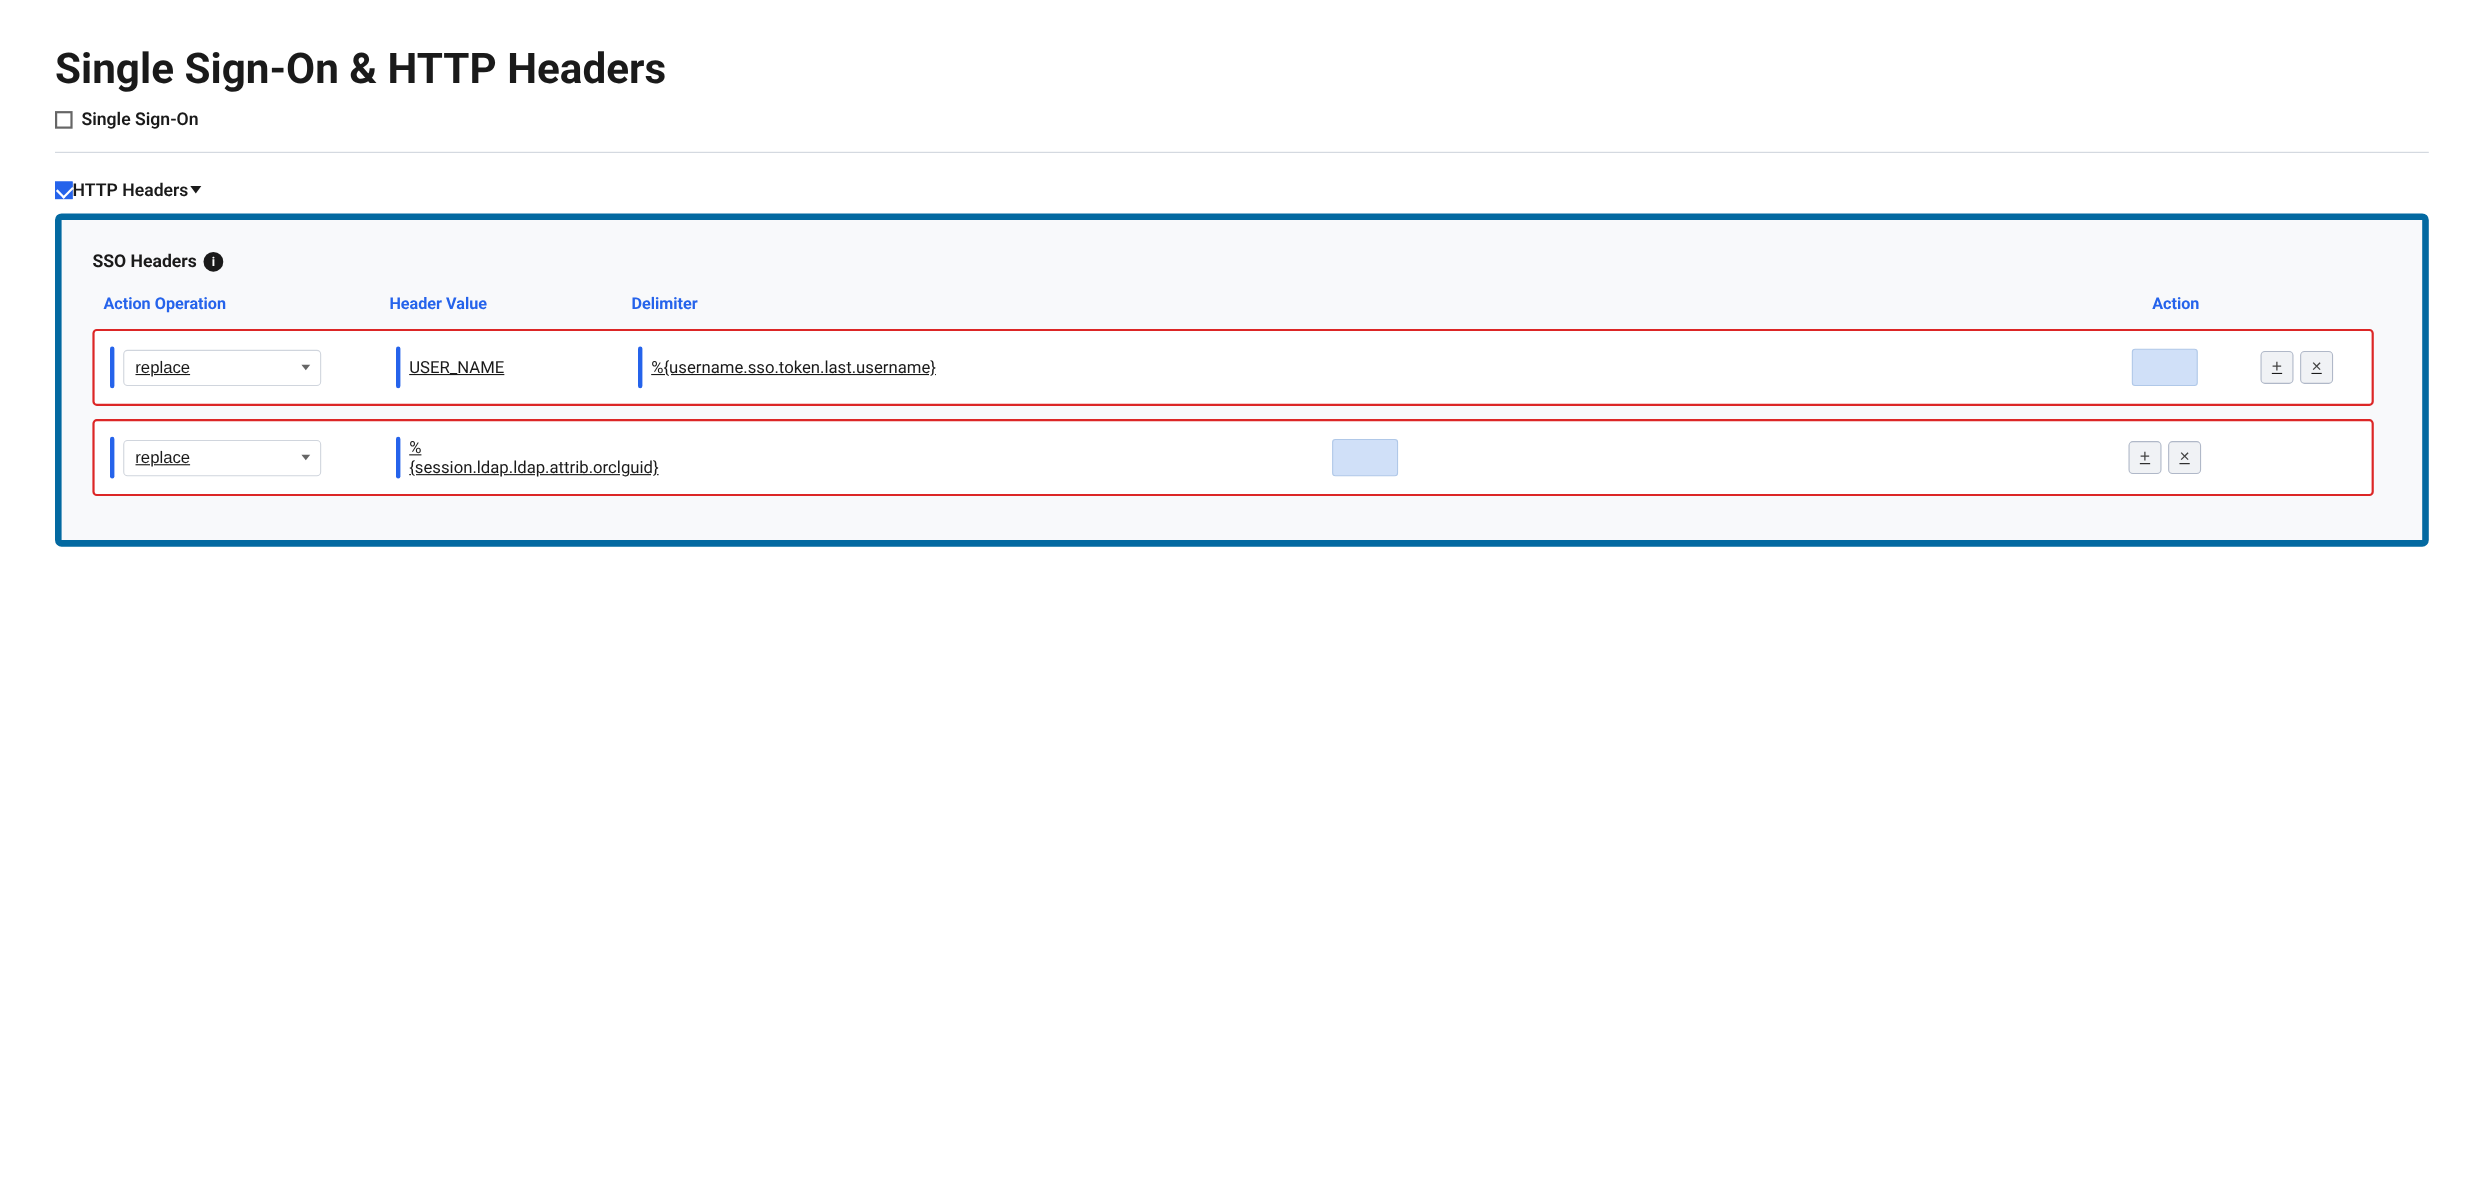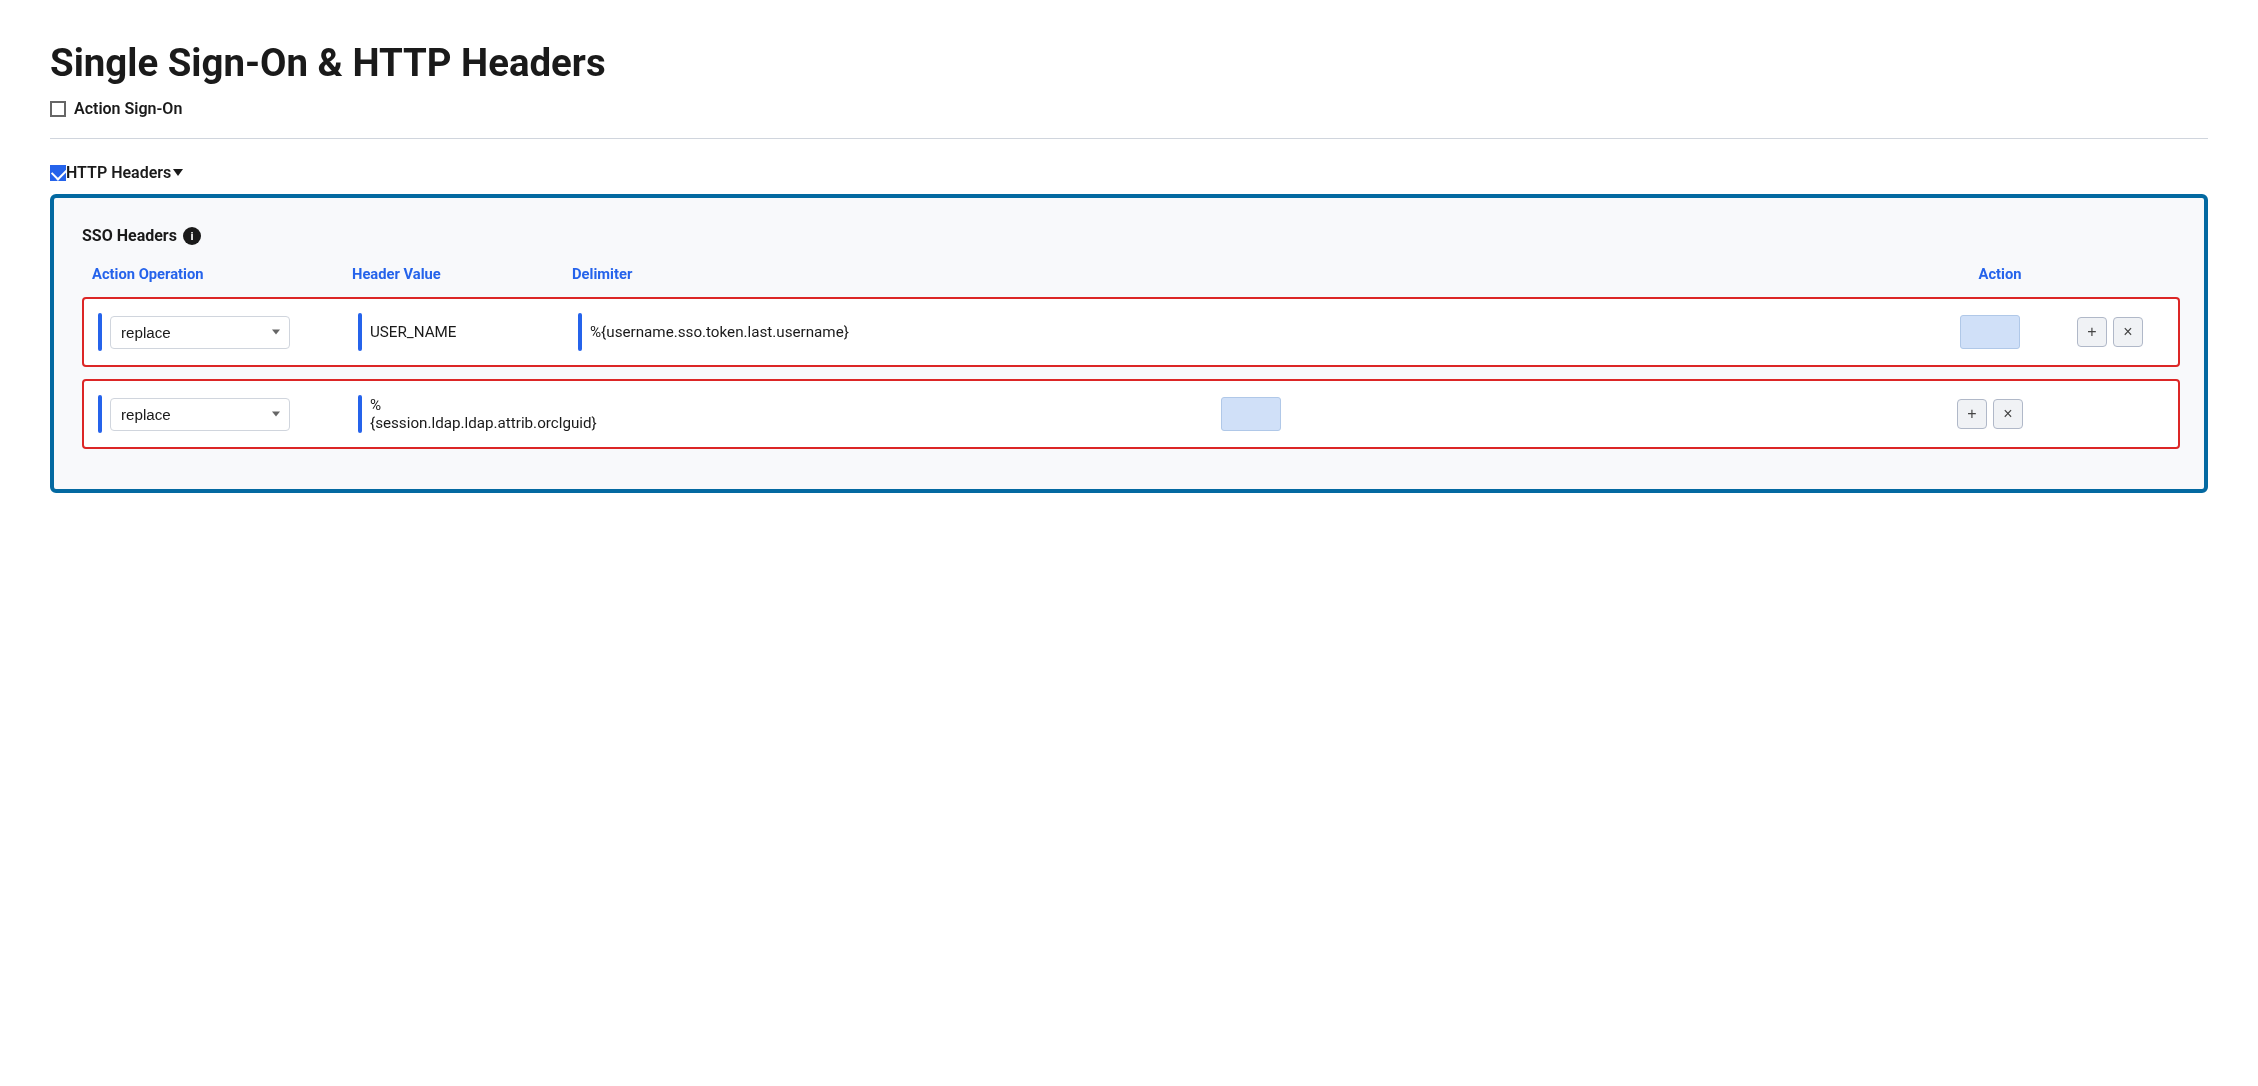--- a/index.html
+++ b/index.html
@@ -89,24 +89,24 @@
       display: inline-block;
       width: 0;
       height: 0;
       border-left: 5px solid transparent;
       border-right: 5px solid transparent;
       border-top: 7px solid #1a1a1a;
       margin-left: 2px;
     }
 
     .table-container {
-      border: 4px solid #0369a1;
+      border: 6px solid #0369a1;
       border-radius: 6px;
       background: #f8f9fb;
-      padding: 28px 24px 28px 28px;
+      padding: 28px 44px 28px 28px;
     }
 
     .sso-headers-title {
       font-size: 1em;
       font-weight: 700;
       color: #1a1a1a;
       margin-bottom: 14px;
       display: flex;
       align-items: center;
       gap: 6px;
@@ -158,20 +158,21 @@
       margin-bottom: 12px;
       padding: 10px 8px;
       gap: 0;
     }
 
     .cell {
       display: flex;
       align-items: center;
       padding: 4px 6px;
       position: relative;
+      text-decoration: underline;
     }
 
     .cell-divider {
       width: 4px;
       height: 38px;
       background: #2563eb;
       border-radius: 2px;
       margin-right: 8px;
       flex-shrink: 0;
     }
@@ -252,21 +253,21 @@
     }
   </style>
 </head>
 <body>
 
 <h1 class="page-title">Single Sign-On &amp; HTTP Headers</h1>
 
 <div class="sso-section">
   <label class="checkbox-label">
     <input type="checkbox" id="sso-check" style="">
-    <span>Action Sign-On</span>
+    <span>Single Sign-On</span>
   </label>
 </div>
 
 <hr class="divider">
 
 <div class="http-headers-section">
   <label class="http-headers-label">
     <input type="checkbox" id="http-headers-check" checked="" style="">
     <span>HTTP Headers</span>
     <span class="chevron-down"></span>

